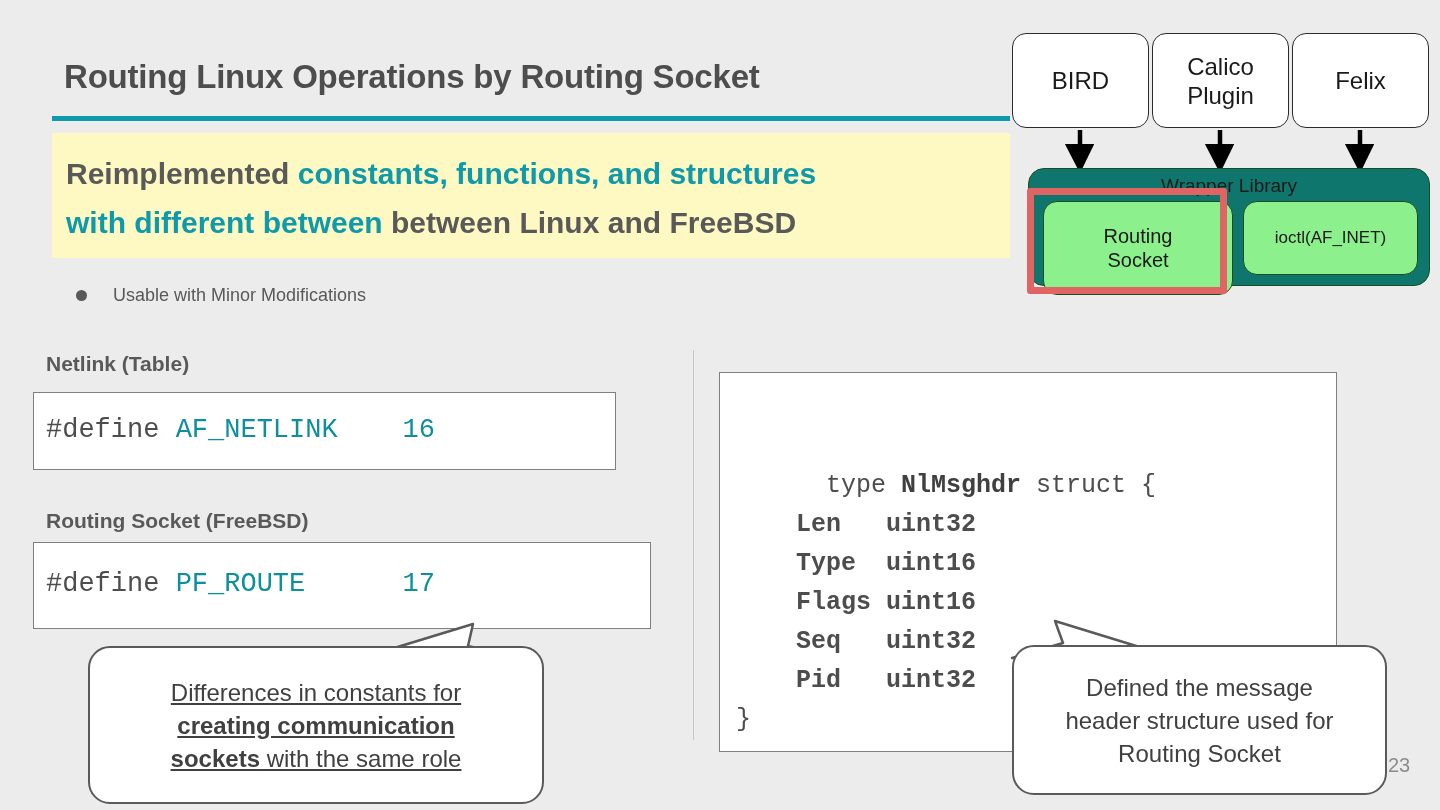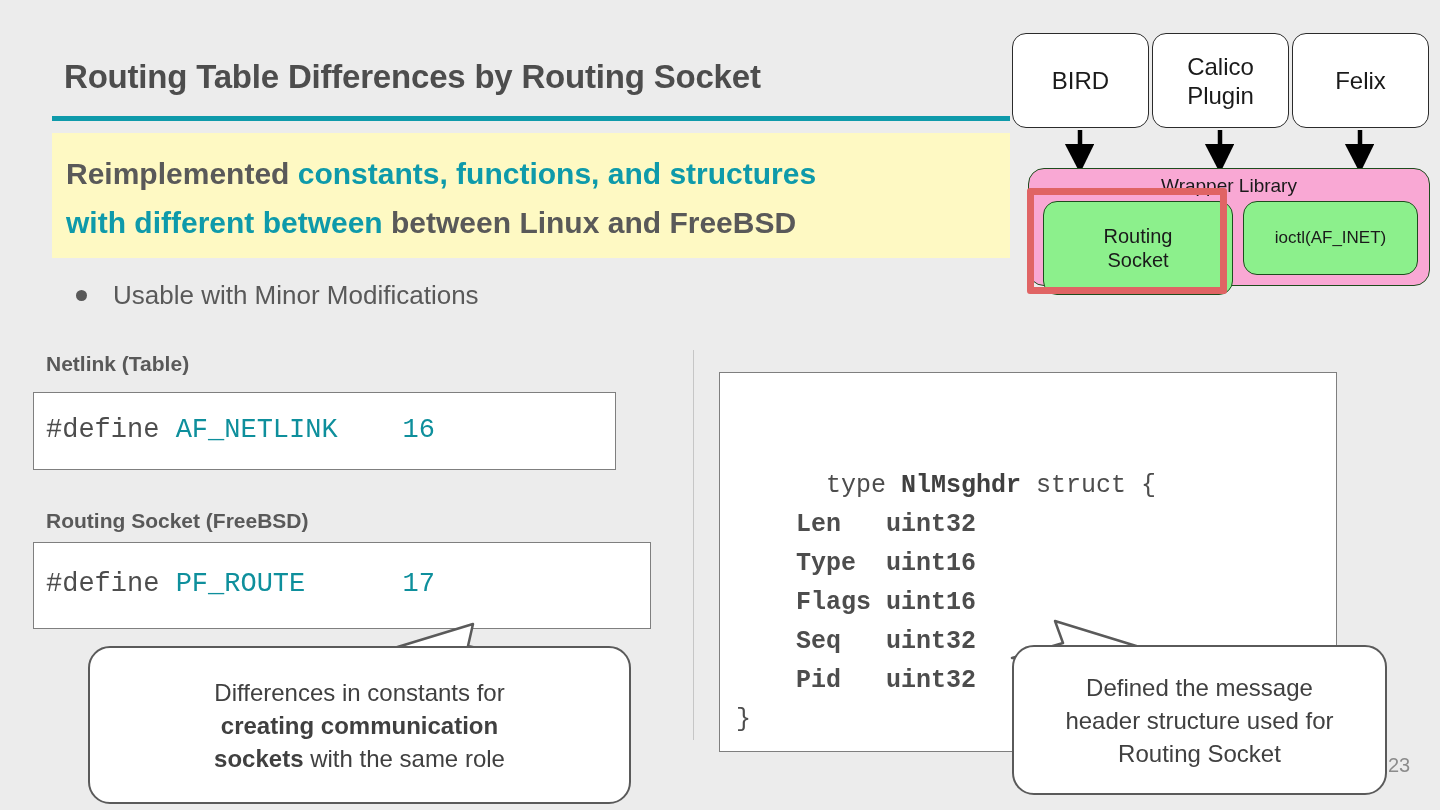--- a/index.html
+++ b/index.html
@@ -75,21 +75,21 @@
   }
   #bullet-dot {
     width: 11px;
     height: 11px;
     border-radius: 50%;
     background: #595959;
     margin-right: 26px;
     flex: 0 0 auto;
   }
   #bullet-label {
-    font-size: 26px;
+    font-size: 18px;
     color: #595959;
     line-height: 34px;
     white-space: nowrap;
   }
 
   
   #column-divider {
     position: absolute;
     left: 693px;
     top: 350px;
@@ -164,24 +164,25 @@
     box-sizing: border-box;
     display: flex;
     align-items: center;
     justify-content: center;
     text-align: center;
     color: #404040;
   }
   #bubble-left {
     left: 88px;
     top: 646px;
-    width: 543px;
+    width: 456px;
     height: 158px;
     font-size: 24px;
     line-height: 33px;
+    text-decoration: underline;
   }
   #bubble-right {
     left: 1012px;
     top: 645px;
     width: 375px;
     height: 150px;
     font-size: 24px;
     line-height: 33px;
   }
   .bubble .inner { padding: 0 16px; }
@@ -222,21 +223,21 @@
   #app-box-bird   { left: 4px;   top: 5px; width: 137px; height: 95px; }
   #app-box-calico { left: 144px; top: 5px; width: 137px; height: 95px; }
   #app-box-felix  { left: 284px; top: 5px; width: 137px; height: 95px; }
 
   #wrapper-lib {
     position: absolute;
     left: 20px;
     top: 140px;
     width: 402px;
     height: 118px;
-    background: #f9a8d4;
+    background: #0f766e;
     border: 1.5px solid #1d4d1d;
     border-radius: 16px;
     box-sizing: border-box;
   }
   #wrapper-lib-label {
     position: absolute;
     left: 0; right: 0;
     top: 6px;
     text-align: center;
     font-size: 19px;
@@ -274,21 +275,21 @@
     box-sizing: border-box;
     pointer-events: none;
   }
   #arrows-svg { position: absolute; left: 0; top: 0; width: 432px; height: 275px; overflow: visible; }
 </style>
 </head>
 <body>
 
 <div class="slide">
 
-  <div id="slide-title">Routing Table Differences by Routing Socket</div>
+  <div id="slide-title">Routing Linux Operations by Routing Socket</div>
   <div id="title-rule"></div>
 
   <div id="highlight-box">
     <div id="highlight-text">
       <span>Reimplemented </span><span class="teal">constants, functions, and structures</span><br>
       <span class="teal">with different between</span><span> between Linux and FreeBSD</span>
     </div>
   </div>
 
   <div id="bullet-row">

